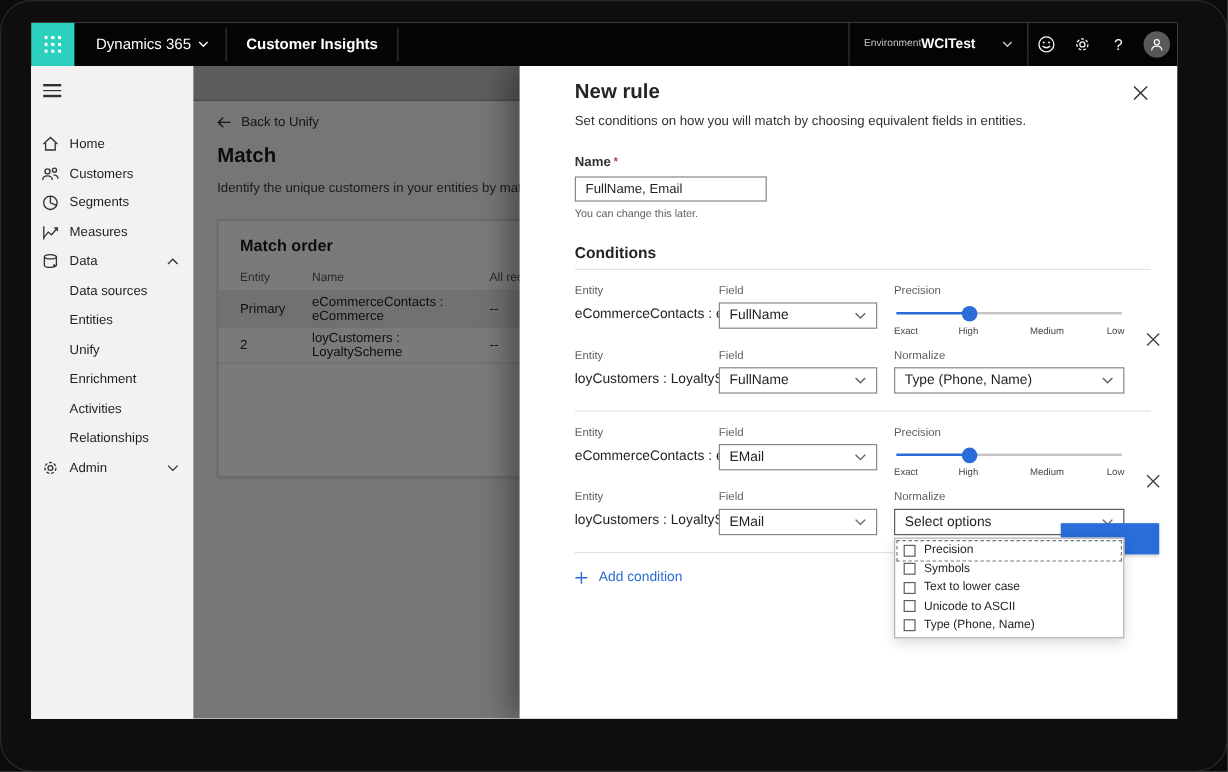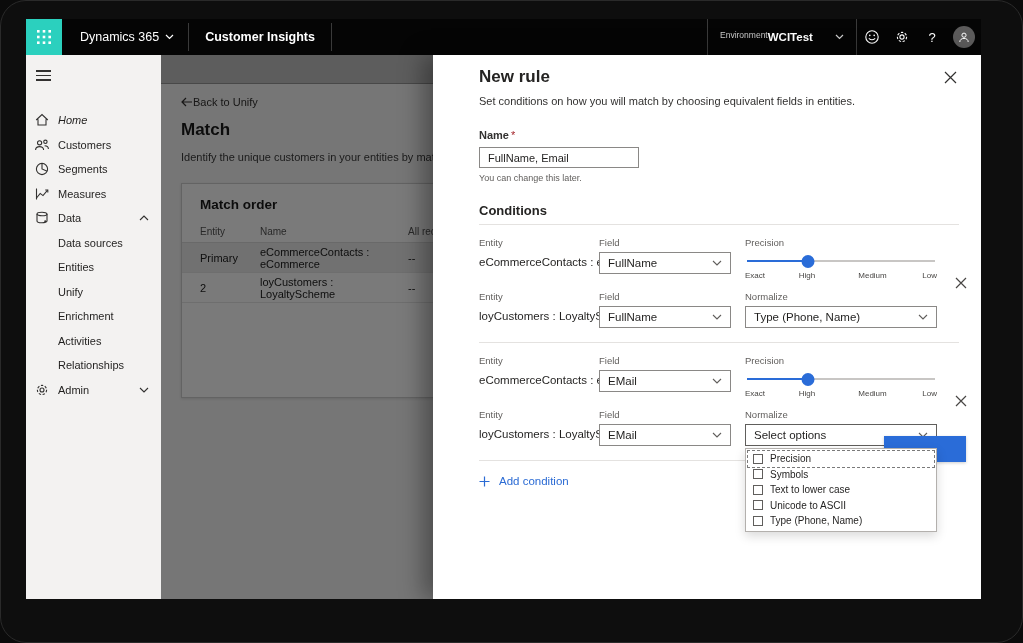--- a/index.html
+++ b/index.html
@@ -33,27 +33,27 @@
   .app-body { position:relative; height:544px; display:flex; background:#fff; }
 
   
   .sidebar { width:135px; background:#f3f2f1; flex-shrink:0; padding-top:8px; z-index:2; }
   .hamburger { padding:4px 0 10px 10px; cursor:pointer; width:40px; }
   .hamburger span { display:block; width:15px; height:1.6px; background:#323130; margin:3px 0; }
   .nav-item { display:flex; align-items:center; height:24.5px; padding-left:8px; font-size:11px; color:#201f1e; cursor:pointer; }
   .nav-item .icon { width:16px; height:16px; margin-right:8px; flex-shrink:0; }
   .nav-item.sub { padding-left:32px; }
   .nav-item .chev { margin-left:auto; margin-right:12px; }
-  .nav-first { margin-top:14px;font-style:italic; }
+  .nav-first { margin-top:14px; }
 
   
   .main { position:relative; flex:1; background:#f7f7f7; overflow:hidden; }
   .cmdbar { height:29px; background:#c2c2c2; border-bottom:1px solid #979797; }
   .content { padding:12px 0 0 20px; }
-  .backlink { display:flex; align-items:center; font-size:11px; color:#323130; cursor:pointer; width:130px; }
+  .backlink { display:flex; align-items:center; gap:8px; font-size:11px; color:#323130; cursor:pointer; width:130px; }
   .match-title { margin-top:12px; font-size:17px; font-weight:700; color:#1a1a1a; }
   .match-desc { margin-top:11px; font-size:11px; color:#3b3b3b; white-space:nowrap; }
   .card { margin-top:20px; width:560px; height:215px; background:#fff; border:1px solid #cfcfcf; box-shadow:0 1px 3px rgba(0,0,0,0.12); }
   .card-title { padding:13px 18px 9px 18px; font-size:13.5px; font-weight:700; color:#1a1a1a; }
   .trow { display:grid; grid-template-columns:60px 148px 1fr; padding-left:18px; align-items:center; }
   .thead { height:22px; font-size:10px; color:#555; border-bottom:1px solid #dcdcdc; }
   .tbody-row { height:30px; font-size:11px; color:#222; border-bottom:1px solid #e6e6e6; cursor:pointer; }
   .tbody-row.selected { background:#ececec; }
   .dim { position:absolute; inset:0; background:rgba(0,0,0,0.52); z-index:3; }
 

